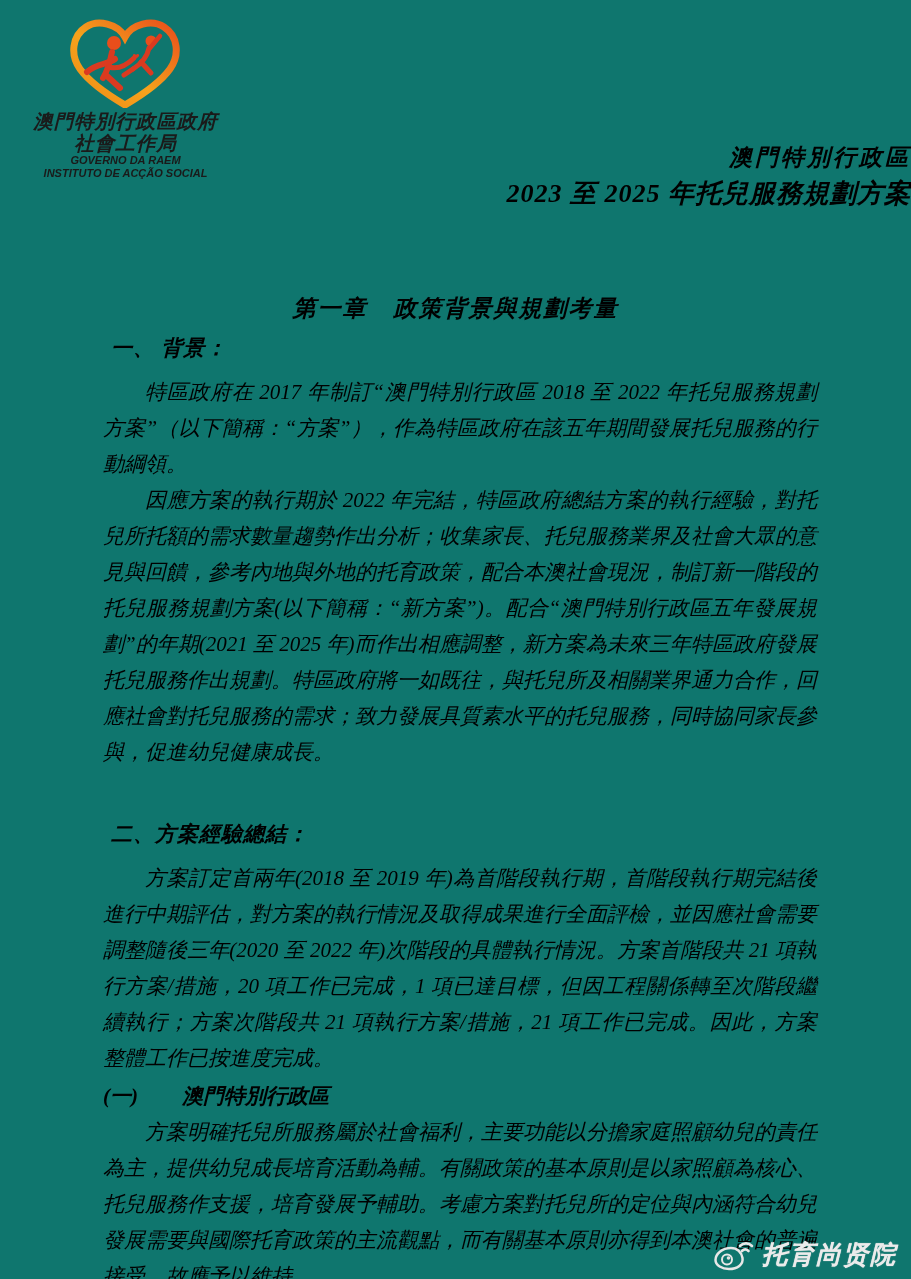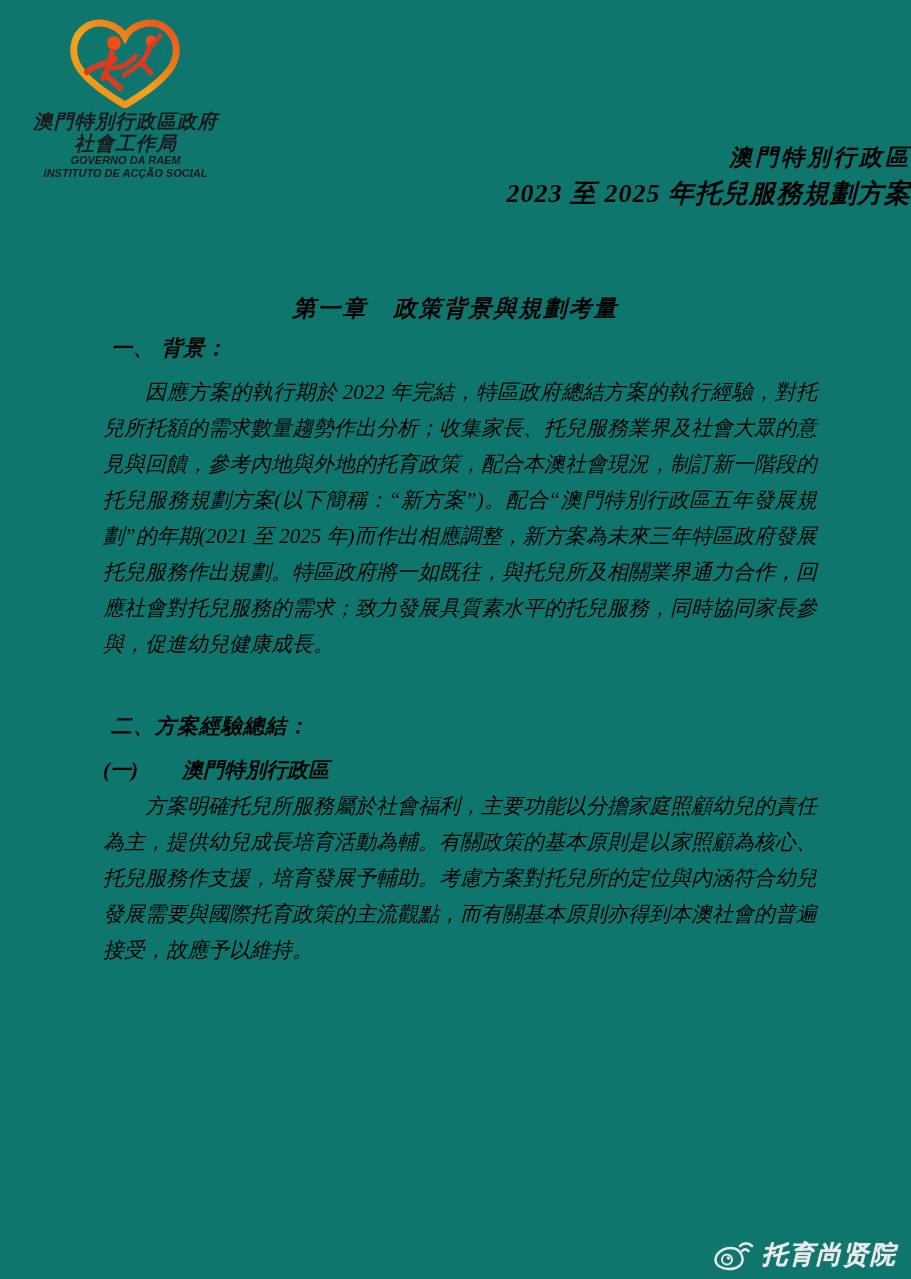--- a/index.html
+++ b/index.html
@@ -183,23 +183,25 @@
     <div class="t2">2023 至 2025 年托兒服務規劃方案</div>
   </div>
 
   <div class="chapter">
     <span>第一章</span><span class="chapter-gap"></span><span>政策背景與規劃考量</span>
   </div>
 
   <div class="content">
 
     <div class="sec-heading">一、 背景：</div>
+    <p>特區政府在 2017 年制訂“澳門特別行政區 2018 至 2022 年托兒服務規劃方案”（以下簡稱：“方案”），作為特區政府在該五年期間發展托兒服務的行動綱領。</p>
     <p>因應方案的執行期於 2022 年完結，特區政府總結方案的執行經驗，對托兒所托額的需求數量趨勢作出分析；收集家長、托兒服務業界及社會大眾的意見與回饋，參考內地與外地的托育政策，配合本澳社會現況，制訂新一階段的托兒服務規劃方案(以下簡稱：“新方案”)。配合“澳門特別行政區五年發展規劃”的年期(2021 至 2025 年)而作出相應調整，新方案為未來三年特區政府發展托兒服務作出規劃。特區政府將一如既往，與托兒所及相關業界通力合作，回應社會對托兒服務的需求；致力發展具質素水平的托兒服務，同時協同家長參與，促進幼兒健康成長。</p>
 
     <div class="sec-heading sec2-heading">二、方案經驗總結：</div>
+    <p>方案訂定首兩年(2018 至 2019 年)為首階段執行期，首階段執行期完結後進行中期評估，對方案的執行情況及取得成果進行全面評檢，並因應社會需要調整隨後三年(2020 至 2022 年)次階段的具體執行情況。方案首階段共 21 項執行方案/措施，20 項工作已完成，1 項已達目標，但因工程關係轉至次階段繼續執行；方案次階段共 21 項執行方案/措施，21 項工作已完成。因此，方案整體工作已按進度完成。</p>
 
     <div class="sub-heading">
       <span>(一)</span><span class="sub-gap"></span><span>澳門特別行政區</span>
     </div>
     <p>方案明確托兒所服務屬於社會福利，主要功能以分擔家庭照顧幼兒的責任為主，提供幼兒成長培育活動為輔。有關政策的基本原則是以家照顧為核心、托兒服務作支援，培育發展予輔助。考慮方案對托兒所的定位與內涵符合幼兒發展需要與國際托育政策的主流觀點，而有關基本原則亦得到本澳社會的普遍接受，故應予以維持。</p>
 
   </div>
 
   <div class="watermark">
     <svg width="42" height="34" viewBox="0 0 42 34" aria-hidden="true">

